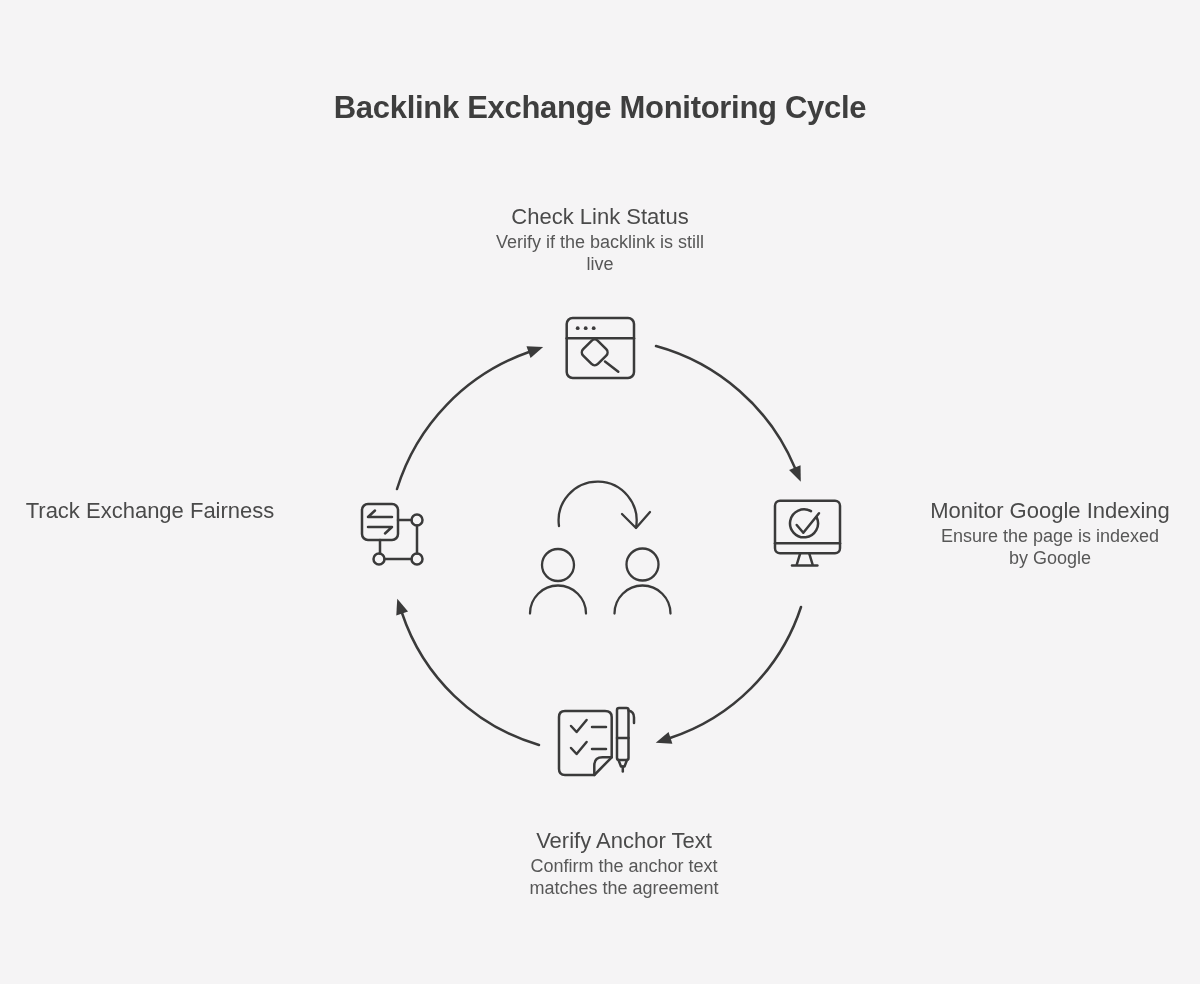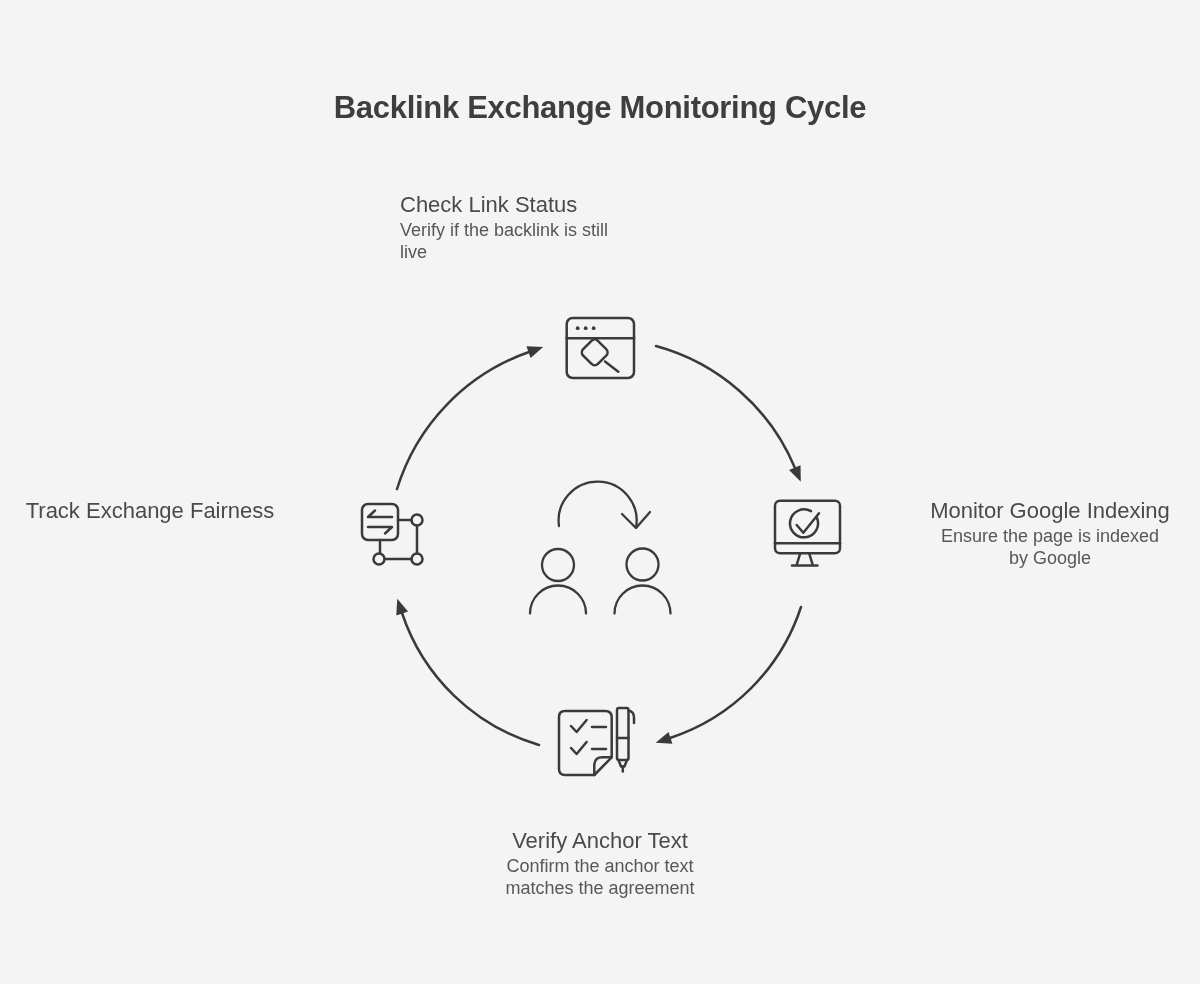--- a/index.html
+++ b/index.html
@@ -19,23 +19,23 @@
   }
   .node{position:absolute;}
   .node .n-title{
     font-size:22px;line-height:27px;font-weight:400;
     color:var(--node-title-color,#4a4a4a);white-space:nowrap;margin:0 0 1px 0;
   }
   .node .n-desc{
     font-size:18px;line-height:22px;
     color:var(--node-desc-color,#575757);white-space:pre-line;margin:0;
   }
-  .node-top{left:400px;top:191px;width:400px;text-align:left;}
+  .node-top{left:400px;top:203px;width:400px;text-align:center;}
   .node-right{left:910px;top:497px;width:280px;text-align:center;}
-  .node-bottom{left:400px;top:827px;width:400px;text-align:center;}
+  .node-bottom{left:424px;top:827px;width:400px;text-align:center;}
   .node-left{left:10px;top:497px;width:280px;text-align:center;}
   .icon{position:absolute;}
   .icon-top{left:560px;top:312px;}
   .icon-right{left:768px;top:490px;}
   .icon-bottom{left:548px;top:696px;}
   .icon-left{left:350px;top:498px;}
   .icon-center{left:520px;top:462px;}
   .arrows{position:absolute;left:0;top:0;}
   .stk{stroke:var(--ink,#3a3a3a);fill:none;stroke-width:2.5px;stroke-linecap:round;stroke-linejoin:round;}
   .stk-thin{stroke:var(--ink,#3a3a3a);fill:none;stroke-width:2.3px;stroke-linecap:round;stroke-linejoin:round;}

